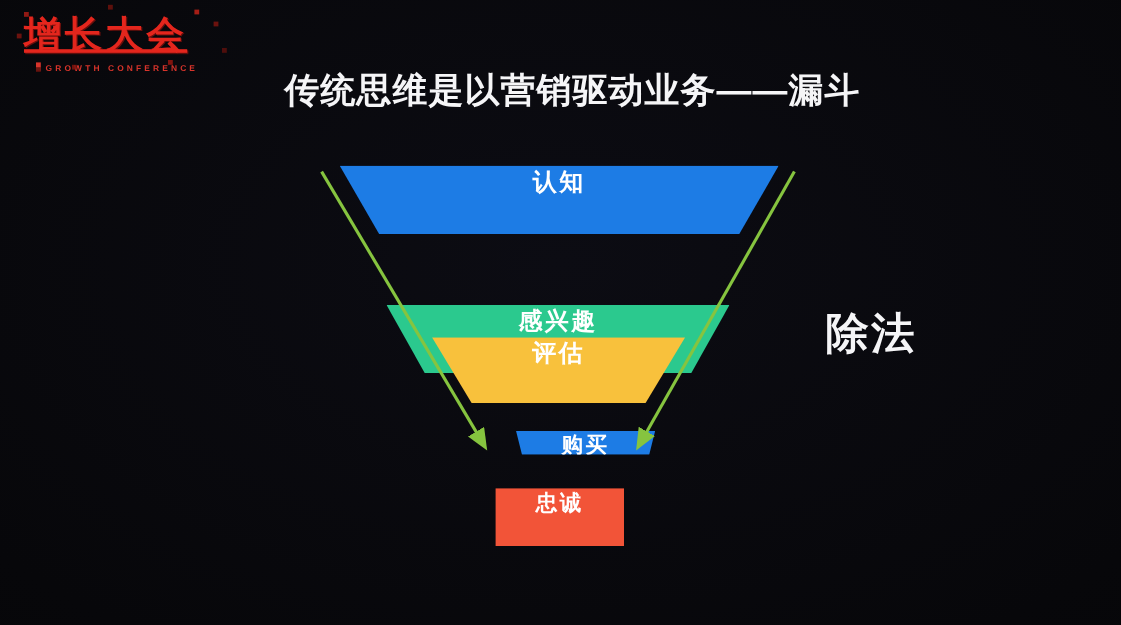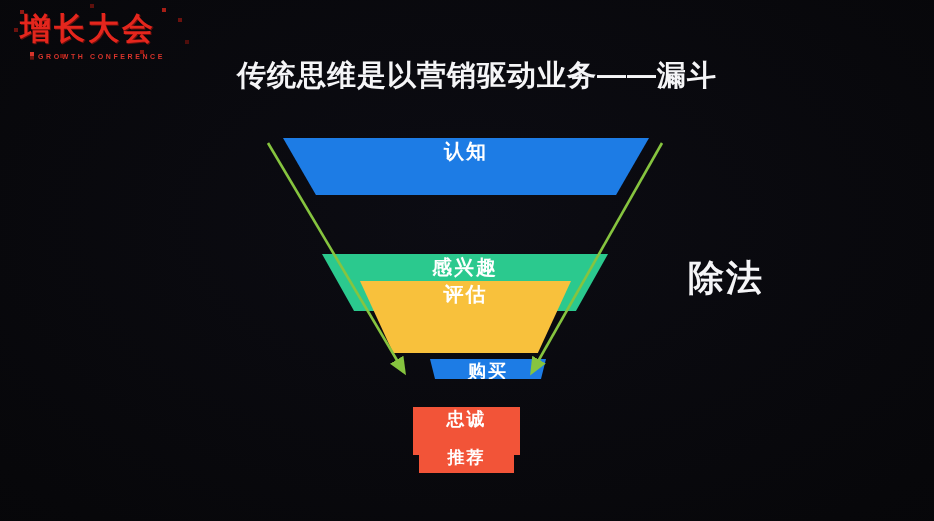--- a/index.html
+++ b/index.html
@@ -19,20 +19,21 @@
     width: 175px; height: 72px;
     color: #e4261d;
   }
   .logo-title {
     font-size: 31px;
     font-weight: 800;
     letter-spacing: 3px;
     text-shadow: 1px 1px 0 #6b0f0c;
     line-height: 1.25;
     white-space: nowrap;
+    text-decoration: underline;
   }
   .logo-sub {
     font-size: 7px;
     font-weight: 700;
     letter-spacing: 2.6px;
     margin-top: 3px;
     margin-left: 10px;
     color: #d8342b;
     white-space: nowrap;
   }
@@ -84,21 +85,21 @@
   .stage-label { letter-spacing: 2px; }
 
   .s1 { left: 283px; top: 138px; width: 366px; height: 57px;
         background: #1d7ce5;
         clip-path: polygon(0 0, 100% 0, 91% 100%, 9% 100%);
         font-size: 20px; }
   .s2 { left: 322px; top: 210px; width: 286px; height: 57px;
         background: #2bc98e;
         clip-path: polygon(0 0, 100% 0, 88.8% 100%, 11.2% 100%);
         font-size: 20px; margin-top: 44px; }
-  .s3 { left: 360px; top: 281px; width: 211px; height: 72px;
+  .s3 { left: 360px; top: 281px; width: 211px; height: 55px;
         background: #f8c13c;
         clip-path: polygon(0 0, 100% 0, 84.3% 100%, 15.7% 100%);
         font-size: 20px; }
   .s4 { left: 430px; top: 359px; width: 116px; height: 20px;
         background: #1d7ce5;
         clip-path: polygon(0 0, 100% 0, 95.7% 100%, 4.3% 100%);
         font-size: 18px; }
   .s5 { left: 413px; top: 407px; width: 107px; height: 48px;
         background: #f25438; font-size: 18px; }
   .s6 { left: 419px; top: 446px; width: 95px; height: 27px;
@@ -155,23 +156,20 @@
   </div>
   <div class="stage s3">
     <span class="stage-label">评估</span>
   </div>
   <div class="stage s4">
     <span class="stage-label">购买</span>
   </div>
   <div class="stage s5">
     <span class="stage-label">忠诚</span>
   </div>
-  <div class="stage s6">
-    <span class="stage-label">推荐</span>
-  </div>
 
   <svg class="arrows" viewBox="0 0 934 521" xmlns="http://www.w3.org/2000/svg">
     <defs>
       <marker id="ah" markerWidth="8" markerHeight="8" refX="5.5" refY="3" orient="auto">
         <path d="M0,0 L7,3 L0,6 Z" fill="#86c43f"></path>
       </marker>
     </defs>
     <line x1="268" y1="143" x2="404" y2="372" stroke="#86c43f" stroke-width="2.6" marker-end="url(#ah)"></line>
     <line x1="662" y1="143" x2="532" y2="372" stroke="#86c43f" stroke-width="2.6" marker-end="url(#ah)"></line>
   </svg>

